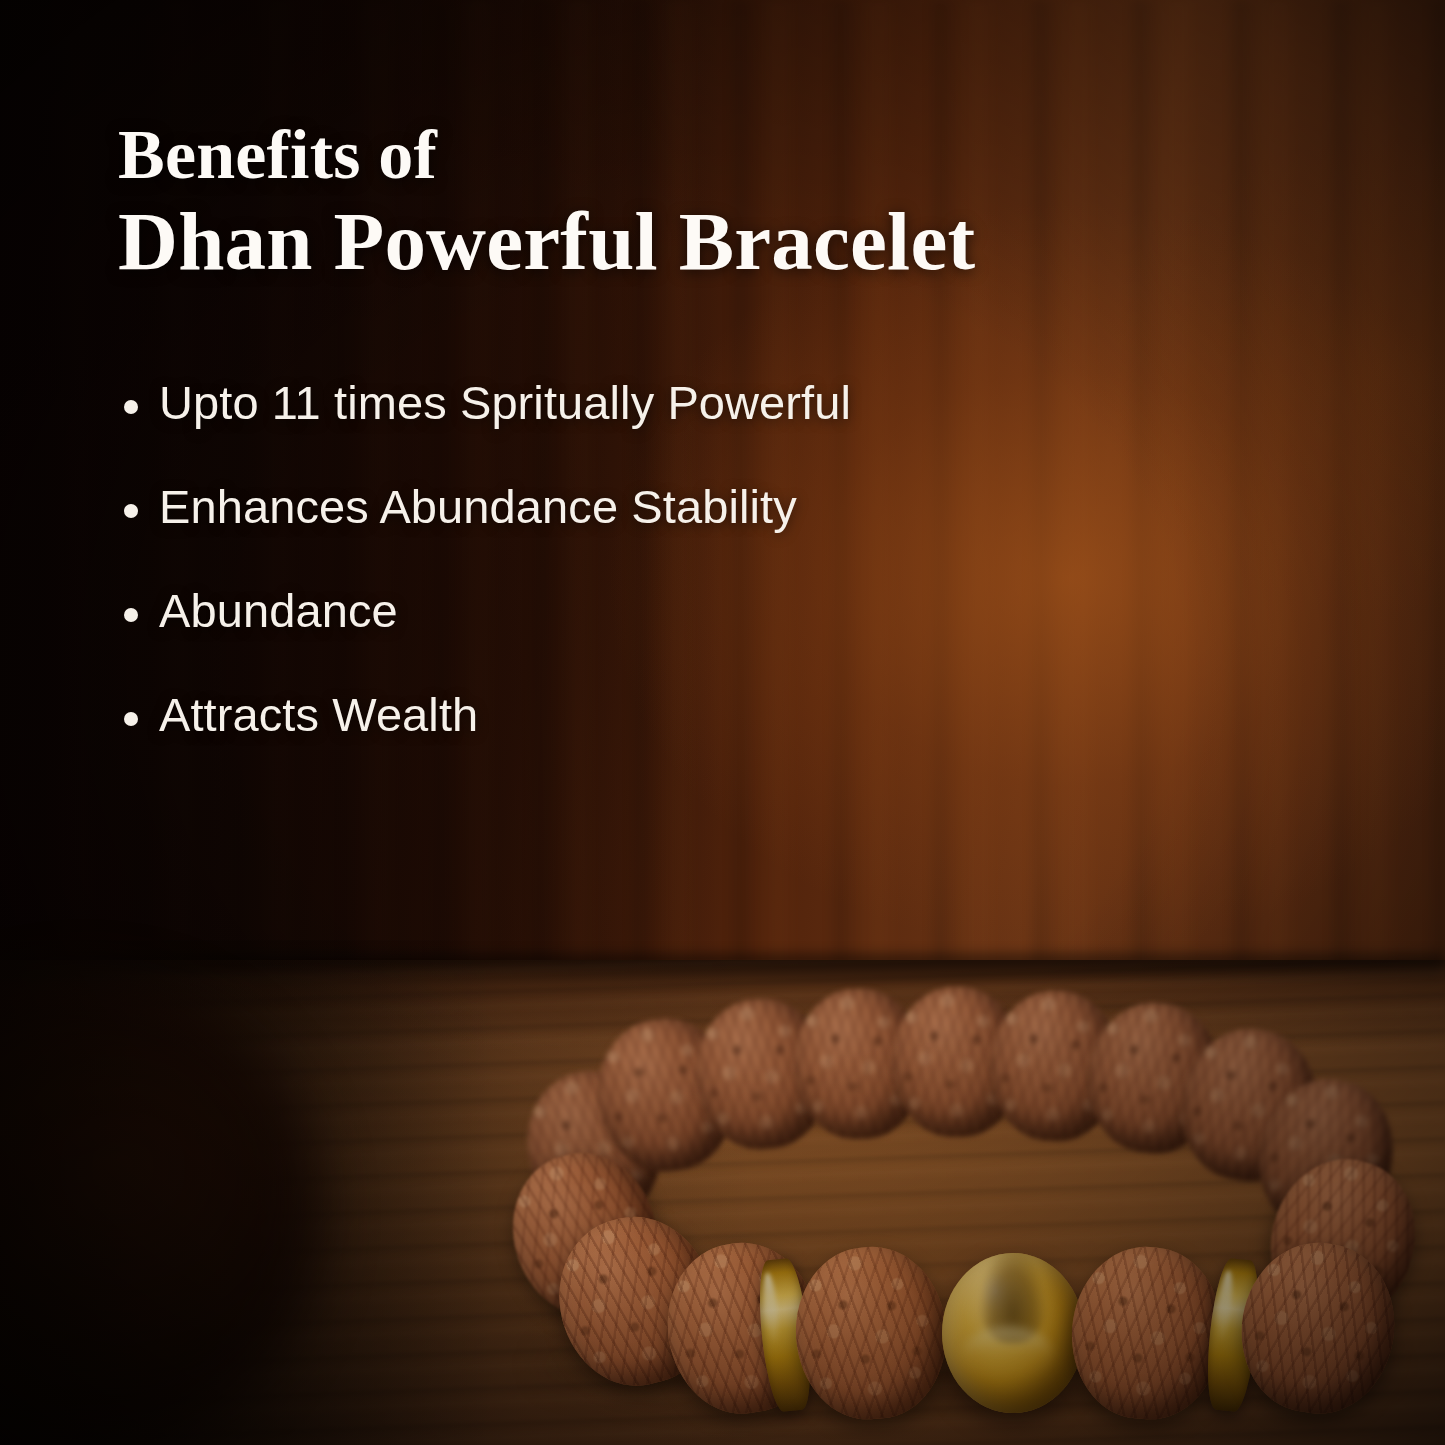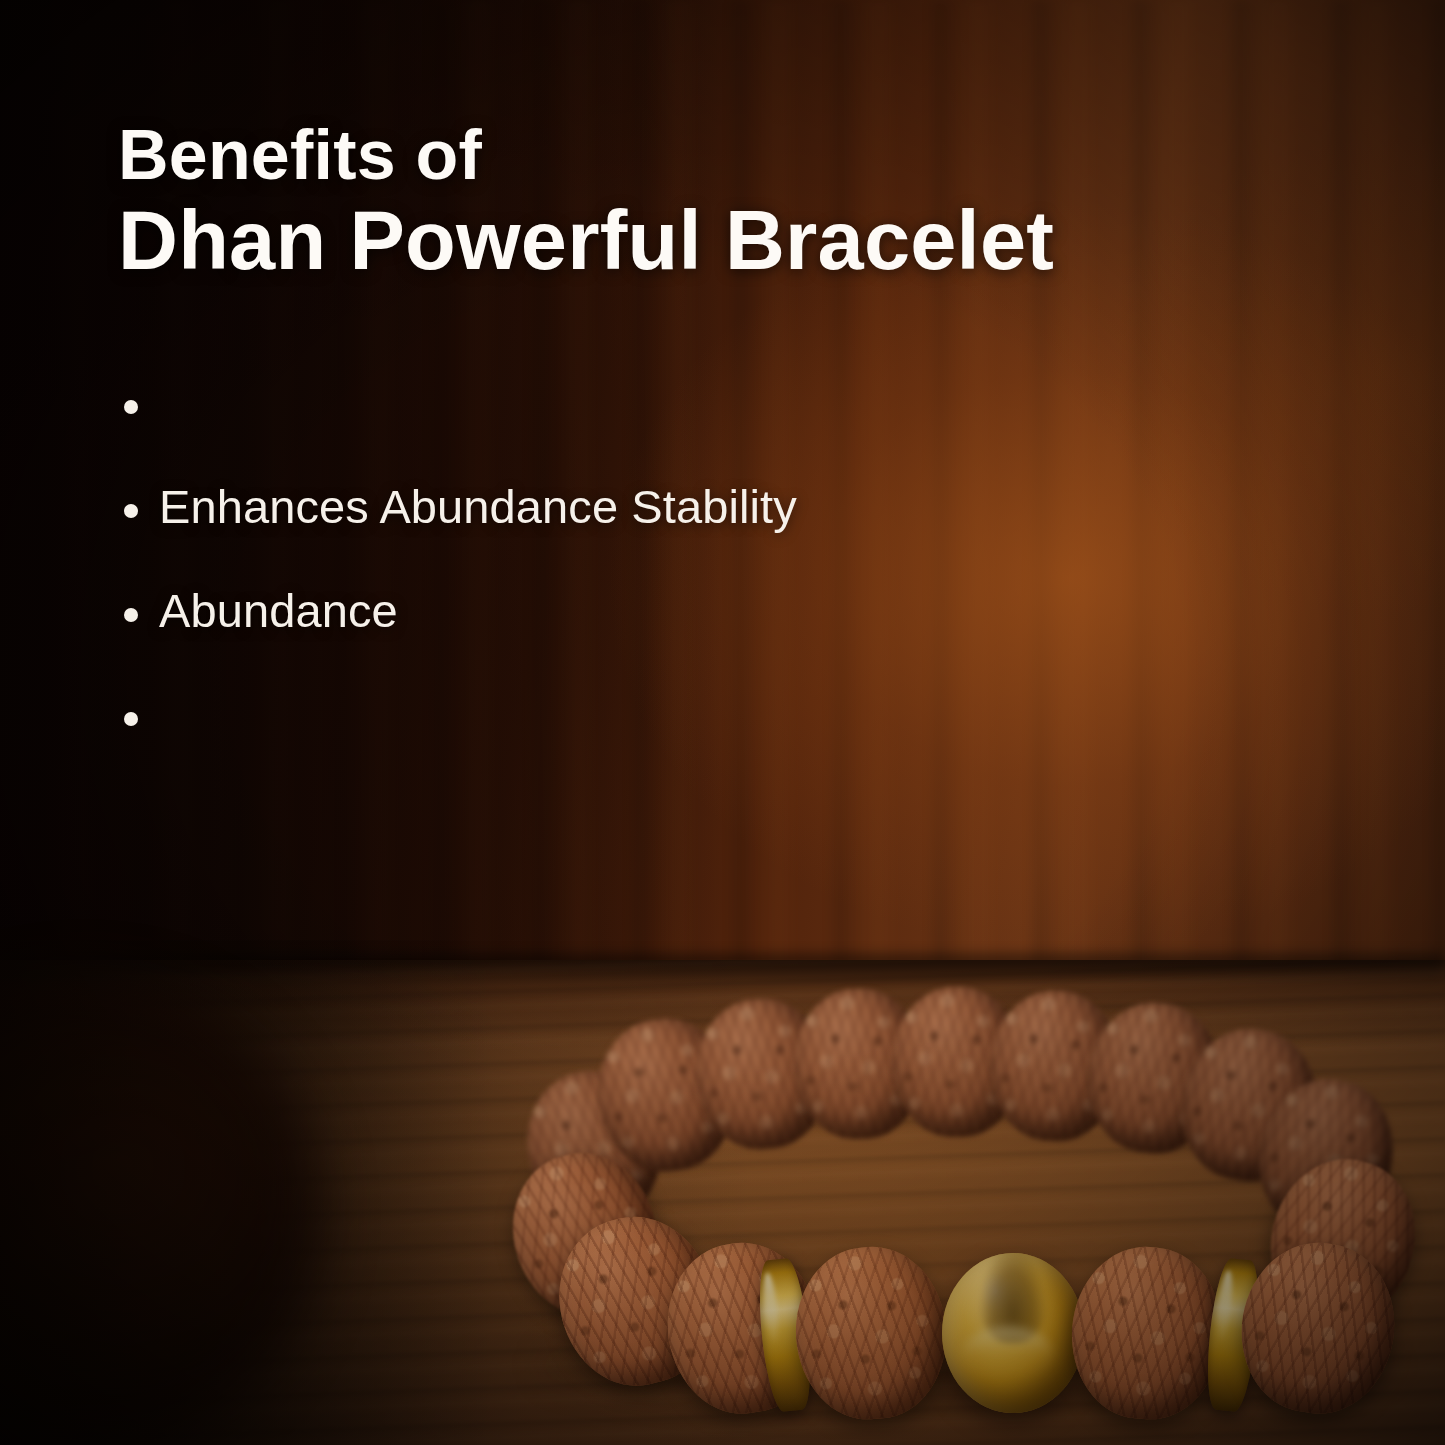--- a/index.html
+++ b/index.html
@@ -130,21 +130,21 @@
     filter:blur(26px);
   }
 
   
   #text-block{
     position:absolute;
     left:118px; top:96px;
     width:1220px;
   }
   #heading{
-    font-family:Liberation Sans, sans-serif;
+    font-family:Liberation Serif, serif;
     font-weight:700;
     color:#fdfaf6;
     letter-spacing:.2px;
     text-shadow:0 2px 14px rgba(0,0,0,.65);
   }
   #heading .line1{
     display:block;
     font-size:70px;
     line-height:76px;
   }
@@ -391,28 +391,30 @@
   <div id="text-block">
 
     <h1 id="heading">
       <span class="line1">Benefits of</span>
       <span class="line2">Dhan Powerful Bracelet</span>
     </h1>
 
     <ul id="benefits-list">
       <li class="benefit-item">
         <span class="benefit-bullet"></span>
+        <span class="benefit-label">Upto 11 times Spritually Powerful</span>
       </li>
       <li class="benefit-item">
         <span class="benefit-bullet"></span>
         <span class="benefit-label">Enhances Abundance Stability</span>
       </li>
       <li class="benefit-item">
         <span class="benefit-bullet"></span>
         <span class="benefit-label">Abundance</span>
       </li>
       <li class="benefit-item">
         <span class="benefit-bullet"></span>
+        <span class="benefit-label">Attracts Wealth</span>
       </li>
     </ul>
 
   </div>
 </div>
 
 </body></html>

